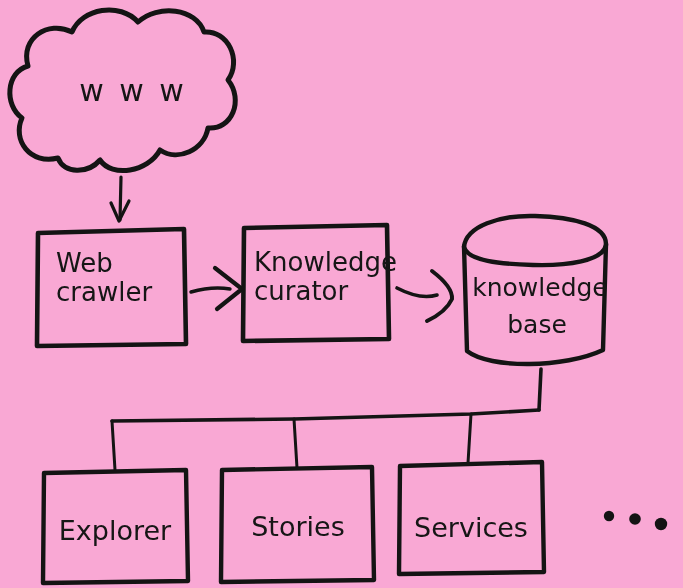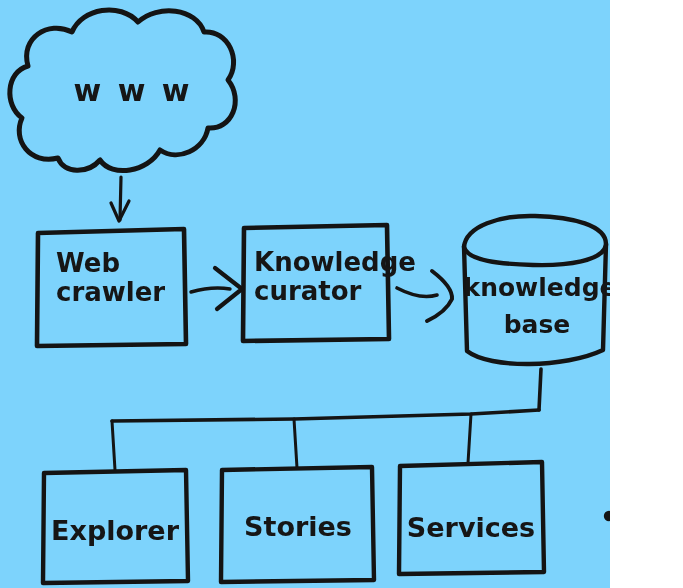--- a/index.html
+++ b/index.html
@@ -1,26 +1,25 @@
 <!DOCTYPE html>
 <html><head>
 <meta charset="utf-8">
 <style>
   html, body {
     margin: 0;
     padding: 0;
     background: #ffffff;
   }
   .stage {
-    width: 610px;
+    width: 683px;
     height: 588px;
-    background: #7dd3fc;
+    background: #f9a8d4;
     position: relative;
     overflow: hidden;
-    font-weight: bold;
   }
   svg { display: block; }
   .ink-stroke {
     fill: none;
     stroke: #141414;
     stroke-linecap: round;
     stroke-linejoin: round;
   }
   .ink-fill { fill: #141414; stroke: none; }
   .hand {

